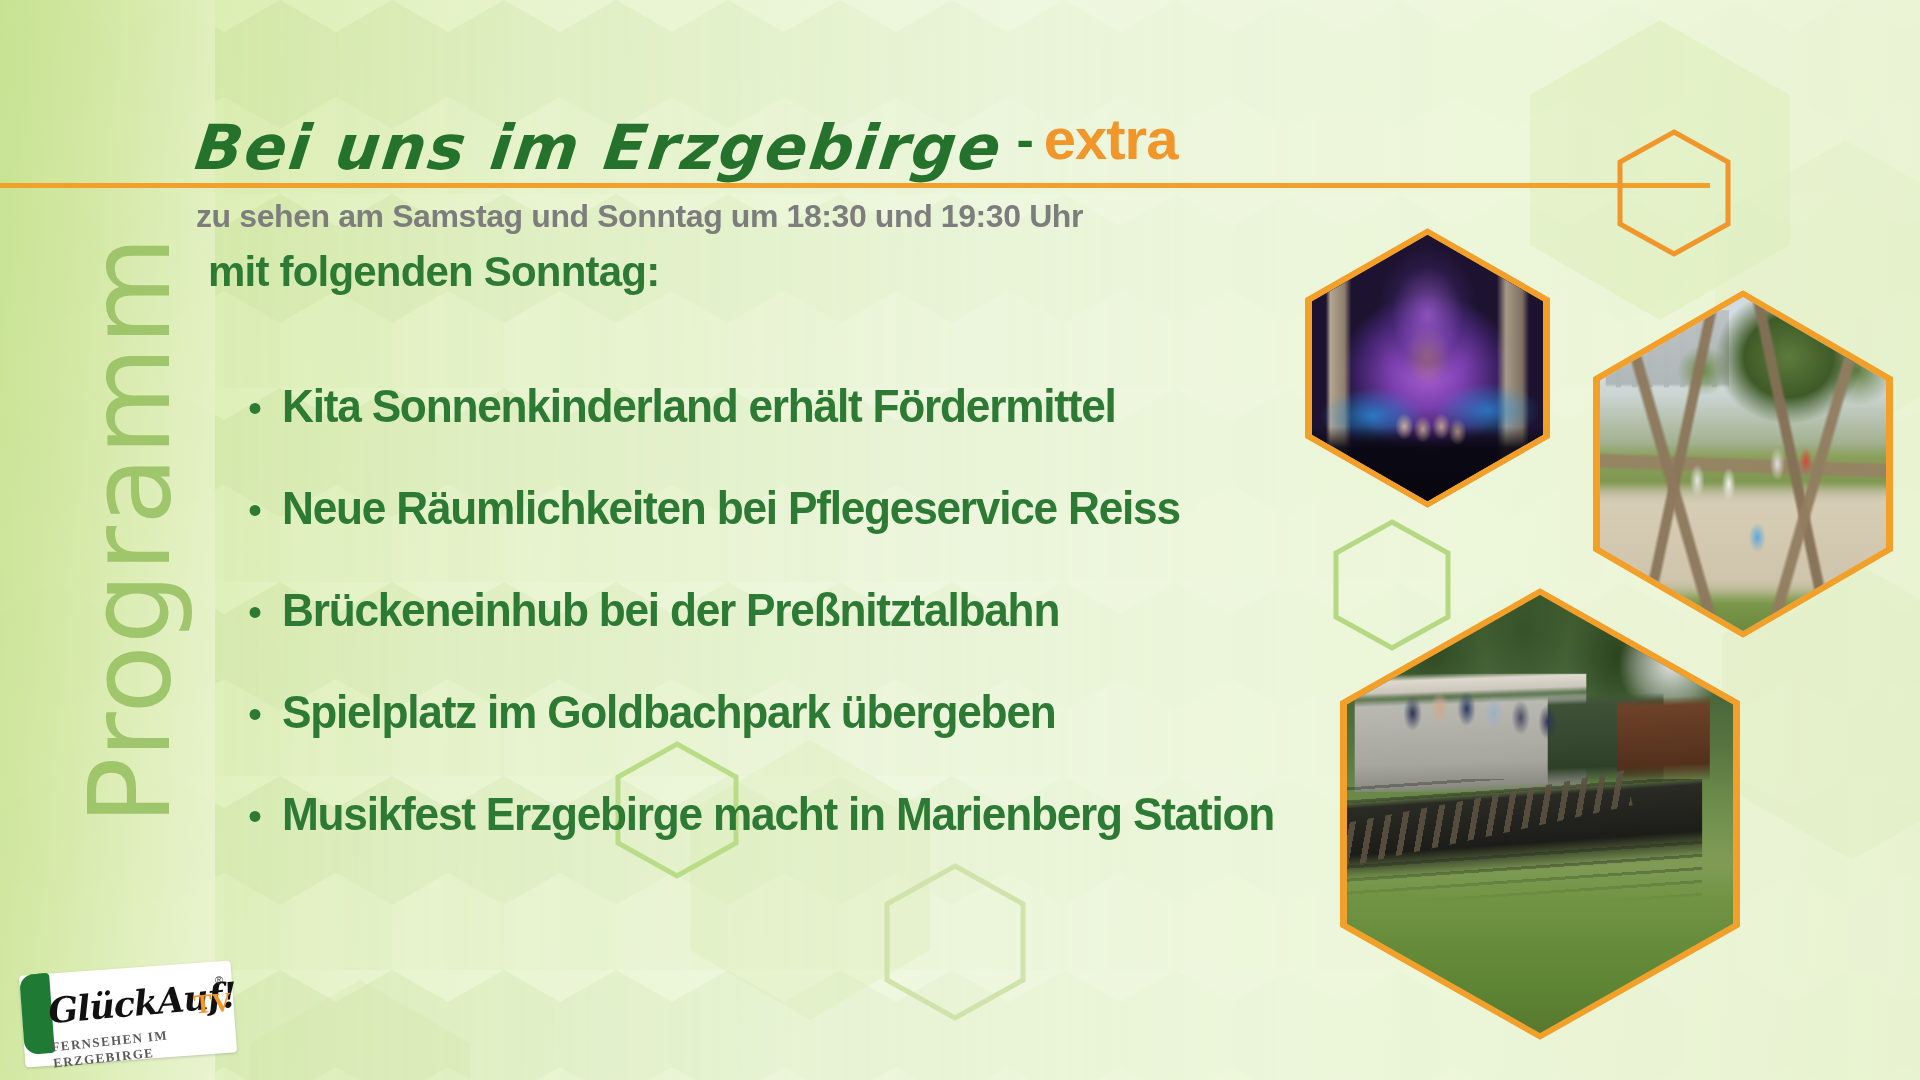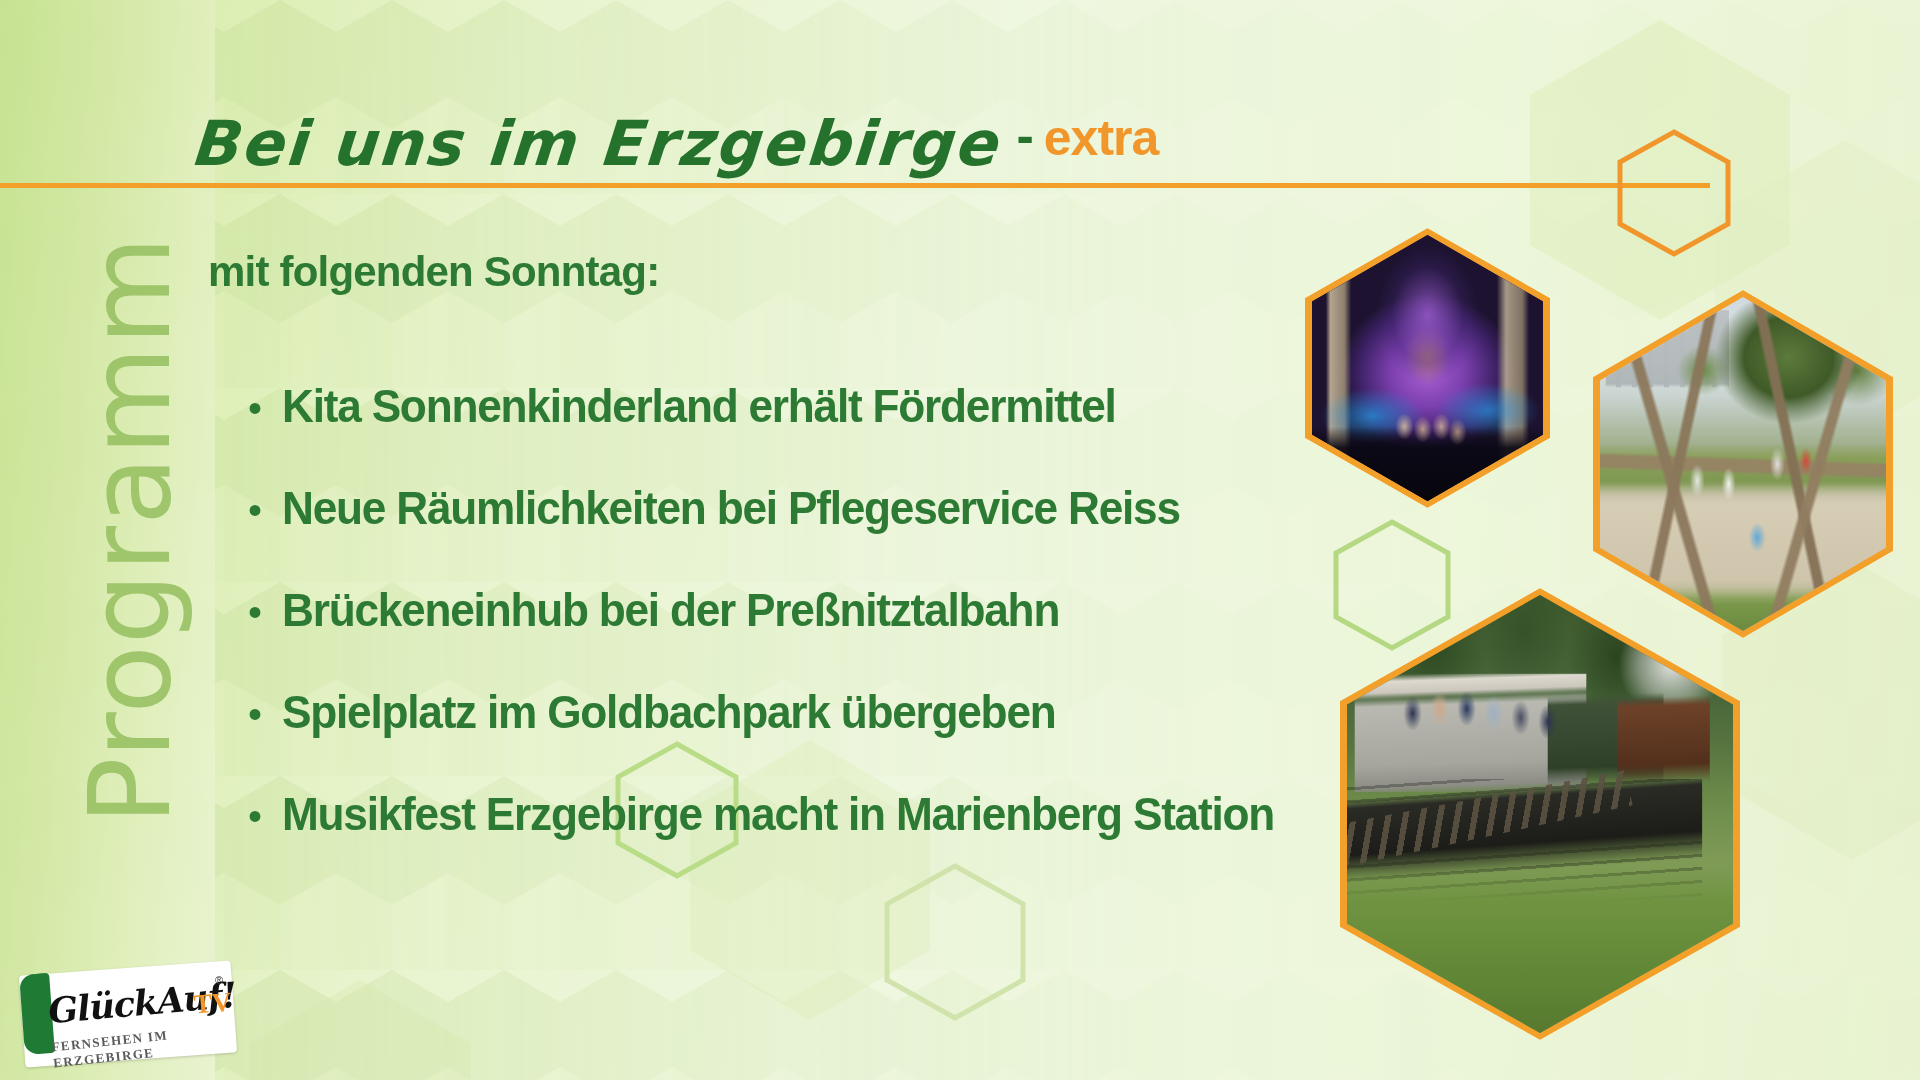--- a/index.html
+++ b/index.html
@@ -55,21 +55,21 @@
     display:inline-block;
     transform:skewX(-7deg);
   }
   #title-dash{
     font-family:"Liberation Sans", sans-serif;
     font-size:52px;font-weight:700;color:#25722c;
     display:inline-block;margin:0 10px 0 14px;vertical-align:12px;
   }
   #title-extra{
     font-family:"Liberation Sans", sans-serif;
-    font-size:50px;font-weight:700;color:#f0962a;
+    font-size:58px;font-weight:700;color:#f0962a;
     display:inline-block;vertical-align:10px;letter-spacing:-1px;
   }
   #rule{
     position:absolute;left:0;top:183px;width:1710px;height:5px;
     background:#f3a02a;
   }
   #subtitle{
     position:absolute;left:196px;top:198px;
     font-size:32px;font-weight:700;color:#7d7d7d;
     letter-spacing:-.4px;white-space:nowrap;
@@ -316,20 +316,21 @@
   <div id="leftband"></div>
   <div id="programm-wrap">
     <div id="programm">Programm</div>
   </div>
 
   <div id="title-row">
     <span id="title-main">Bei uns im Erzgebirge</span><span id="title-dash">-</span><span id="title-extra">extra</span>
   </div>
   <div id="rule"></div>
 
+  <div id="subtitle">zu sehen am Samstag und Sonntag um 18:30 und 19:30 Uhr</div>
   <div id="themen">mit folgenden Sonntag:</div>
 
   <svg class="hexline" style="left:1614px;top:128px;" width="120" height="130" viewBox="0 0 120 130">
     <polygon points="60,4 114,34 114,96 60,126 6,96 6,34" fill="none" stroke="#f0962a" stroke-width="5"></polygon>
   </svg>
   <svg class="hexline" style="left:1330px;top:518px;" width="124" height="134" viewBox="0 0 124 134">
     <polygon points="62,4 118,35 118,99 62,130 6,99 6,35" fill="none" stroke="#b5d882" stroke-width="5"></polygon>
   </svg>
   <svg class="hexline" style="left:612px;top:740px;" width="130" height="140" viewBox="0 0 130 140">
     <polygon points="65,4 124,37 124,103 65,136 6,103 6,37" fill="none" stroke="#b9dc87" stroke-width="5"></polygon>

